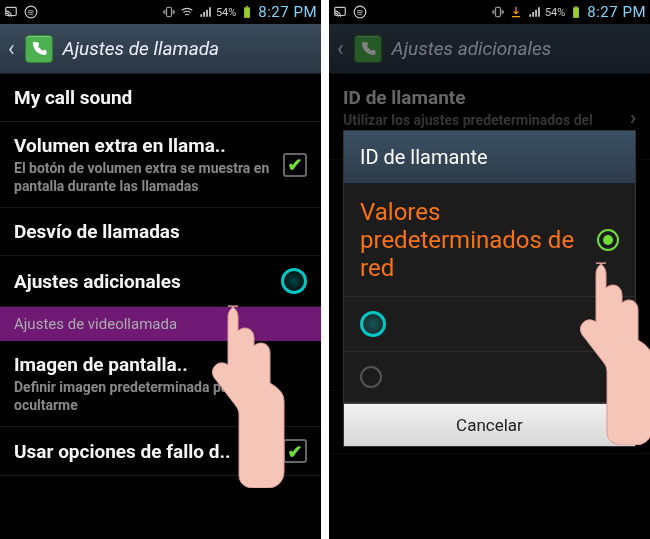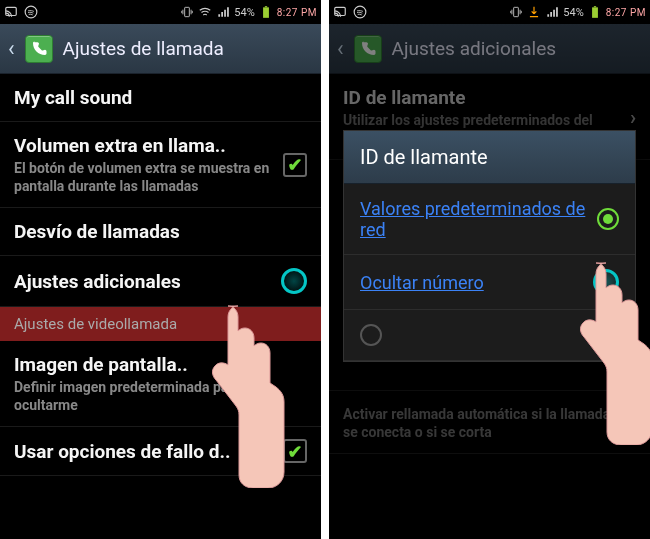--- a/index.html
+++ b/index.html
@@ -13,56 +13,56 @@
   .sb-left { display: flex; gap: 6px; align-items: center; }
   .sb-right { display: flex; gap: 4px; align-items: center; }
   .sb-icon { width: 14px; height: 14px; display: inline-block; }
 
   
   .header { height: 50px; display: flex; align-items: center; padding: 0 8px; color: #fff; font-size: 19px; gap: 10px;
     background: linear-gradient(#3a4a5a, #2a3744); border-bottom: 1px solid #1a222c; }
   .header.dimmed { opacity: .5; }
   .back-chevron { color: #cde; font-size: 22px; }
   .phone-icon { width: 28px; height: 28px; background: #4caf50; border: 1px solid #2e7d32; border-radius: 4px; display:flex;align-items:center;justify-content:center;color:#fff;font-size:18px; box-shadow: inset 0 1px 0 rgba(255,255,255,.3);}
-  .header-title { color:#eef; }
+  .header-title { color:#eef;font-style:italic; }
 
   
   .list { }
   .item { padding: 12px 14px; border-bottom: 1px solid rgba(255,255,255,0.1); display:flex; align-items:center; justify-content:space-between; gap:10px;font-weight:bold; }
   .item-title { color: #f5f5f5; font-size: 19px; }
   .item-sub { color: #888; font-size: 14px; margin-top: 3px; line-height: 1.25; }
   .item-text { flex: 1; min-width: 0; }
-  .section-hdr { background: #7f1d1d; color: #aaa; font-size: 15px; padding: 8px 14px; }
+  .section-hdr { background: #701a75; color: #aaa; font-size: 15px; padding: 8px 14px; }
 
   .checkbox { width: 24px; height: 24px; border: 2px solid #666; border-radius: 3px; display:flex; align-items:center; justify-content:center; flex-shrink:0; }
   .checkbox.checked:after { content:"✔"; color:#6fdc3a; font-size:18px; font-weight:bold; }
 
   .touch { width: 26px; height: 26px; border: 3px solid #04c6c6; border-radius: 50%; background: radial-gradient(circle, rgba(4,198,198,.35), rgba(0,0,0,0)); flex-shrink:0; }
   .chevron-right { color:#888; font-size:20px; }
 
   
   .dimlayer .item-title { color:#bbb; }
   .dimlayer .item-sub { color:#666; }
   .dimlayer { opacity: .55; }
 
   
   .dialog { position:absolute; left:14px; right:14px; top:130px; background:#1c1c1c; border:1px solid #333; box-shadow:0 6px 20px rgba(0,0,0,.7); z-index:5;}
   .dialog-title { background: linear-gradient(#3b5063,#2d3c4a); color:#fff; font-size:20px; padding:14px 16px; border-bottom:1px solid #17212b;}
   .dialog-item { padding:14px 16px; border-bottom:1px solid rgba(255,255,255,.08); display:flex; align-items:center; justify-content:space-between; gap:10px;}
-  .dialog-item span.label { color:#3b82f6; font-size:18px; flex:1;text-decoration:underline; }
+  .dialog-item span.label { color:#f97316; font-size:24px; flex:1; }
   .radio { width:22px; height:22px; border:2px solid #555; border-radius:50%; display:flex;align-items:center;justify-content:center; flex-shrink:0;}
   .radio.selected { border-color:#6fdc3a; }
   .radio.selected:after { content:""; width:10px; height:10px; background:#6fdc3a; border-radius:50%; }
   .dialog-btn { background:linear-gradient(#f0f0f0,#d8d8d8); color:#222; text-align:center; font-size:17px; padding:11px 0; border-top:1px solid #444;}
 
   
   .finger { position:absolute; width:90px; height:190px; z-index:10; pointer-events:none; }
   .finger svg { width:100%; height:100%; }
 
-  .clock { font-size:10px; color:#fca5a5; letter-spacing:.5px;}
+  .clock { font-size:15px; color:#7dd3fc; letter-spacing:.5px;}
   .battpct { font-size:11px; color:#ccc; }
 </style>
 </head>
 <body>
 
 <div class="row">
 
   <div class="phone">
     <div class="statusbar">
       <div class="sb-left">
@@ -211,26 +211,26 @@
       </div>
     </div>
 
     <div class="dialog">
       <div class="dialog-title">ID de llamante</div>
       <div class="dialog-item">
         <span class="label">Valores predeterminados de red</span>
         <span class="radio selected"></span>
       </div>
       <div class="dialog-item">
-        <span class="label">Ocultar número</span>
         <span class="touch"></span>
       </div>
       <div class="dialog-item">
         <span class="radio"></span>
       </div>
+      <div class="dialog-btn">Cancelar</div>
     </div>
 
     <div class="finger" style="left:237px; top:255px;">
       <svg viewBox="0 0 90 190">
         <path d="M40 8 c-6 0 -10 5 -10 11 v48 c-4 -3 -10 -3 -13 1 -4 4 -3 10 1 14 l20 26 c2 3 3 5 3 9 v60 c0 8 6 13 14 13 h15 c9 0 16 -7 16 -16 v-70 c0 -7 -3 -11 -8 -15 l-6 -4 v-30 c0 -6 -4 -10 -9 -10 -3 0 -5 1 -7 3 v-8 c0 -6 -4 -10 -9 -10 -3 0 -5 1 -7 3 v-14 c0 -6 -4 -11 -10 -11 z" fill="#f5c6b8" stroke="#d99" stroke-width="1"></path>
       </svg>
     </div>
   </div>
 
 </div>

